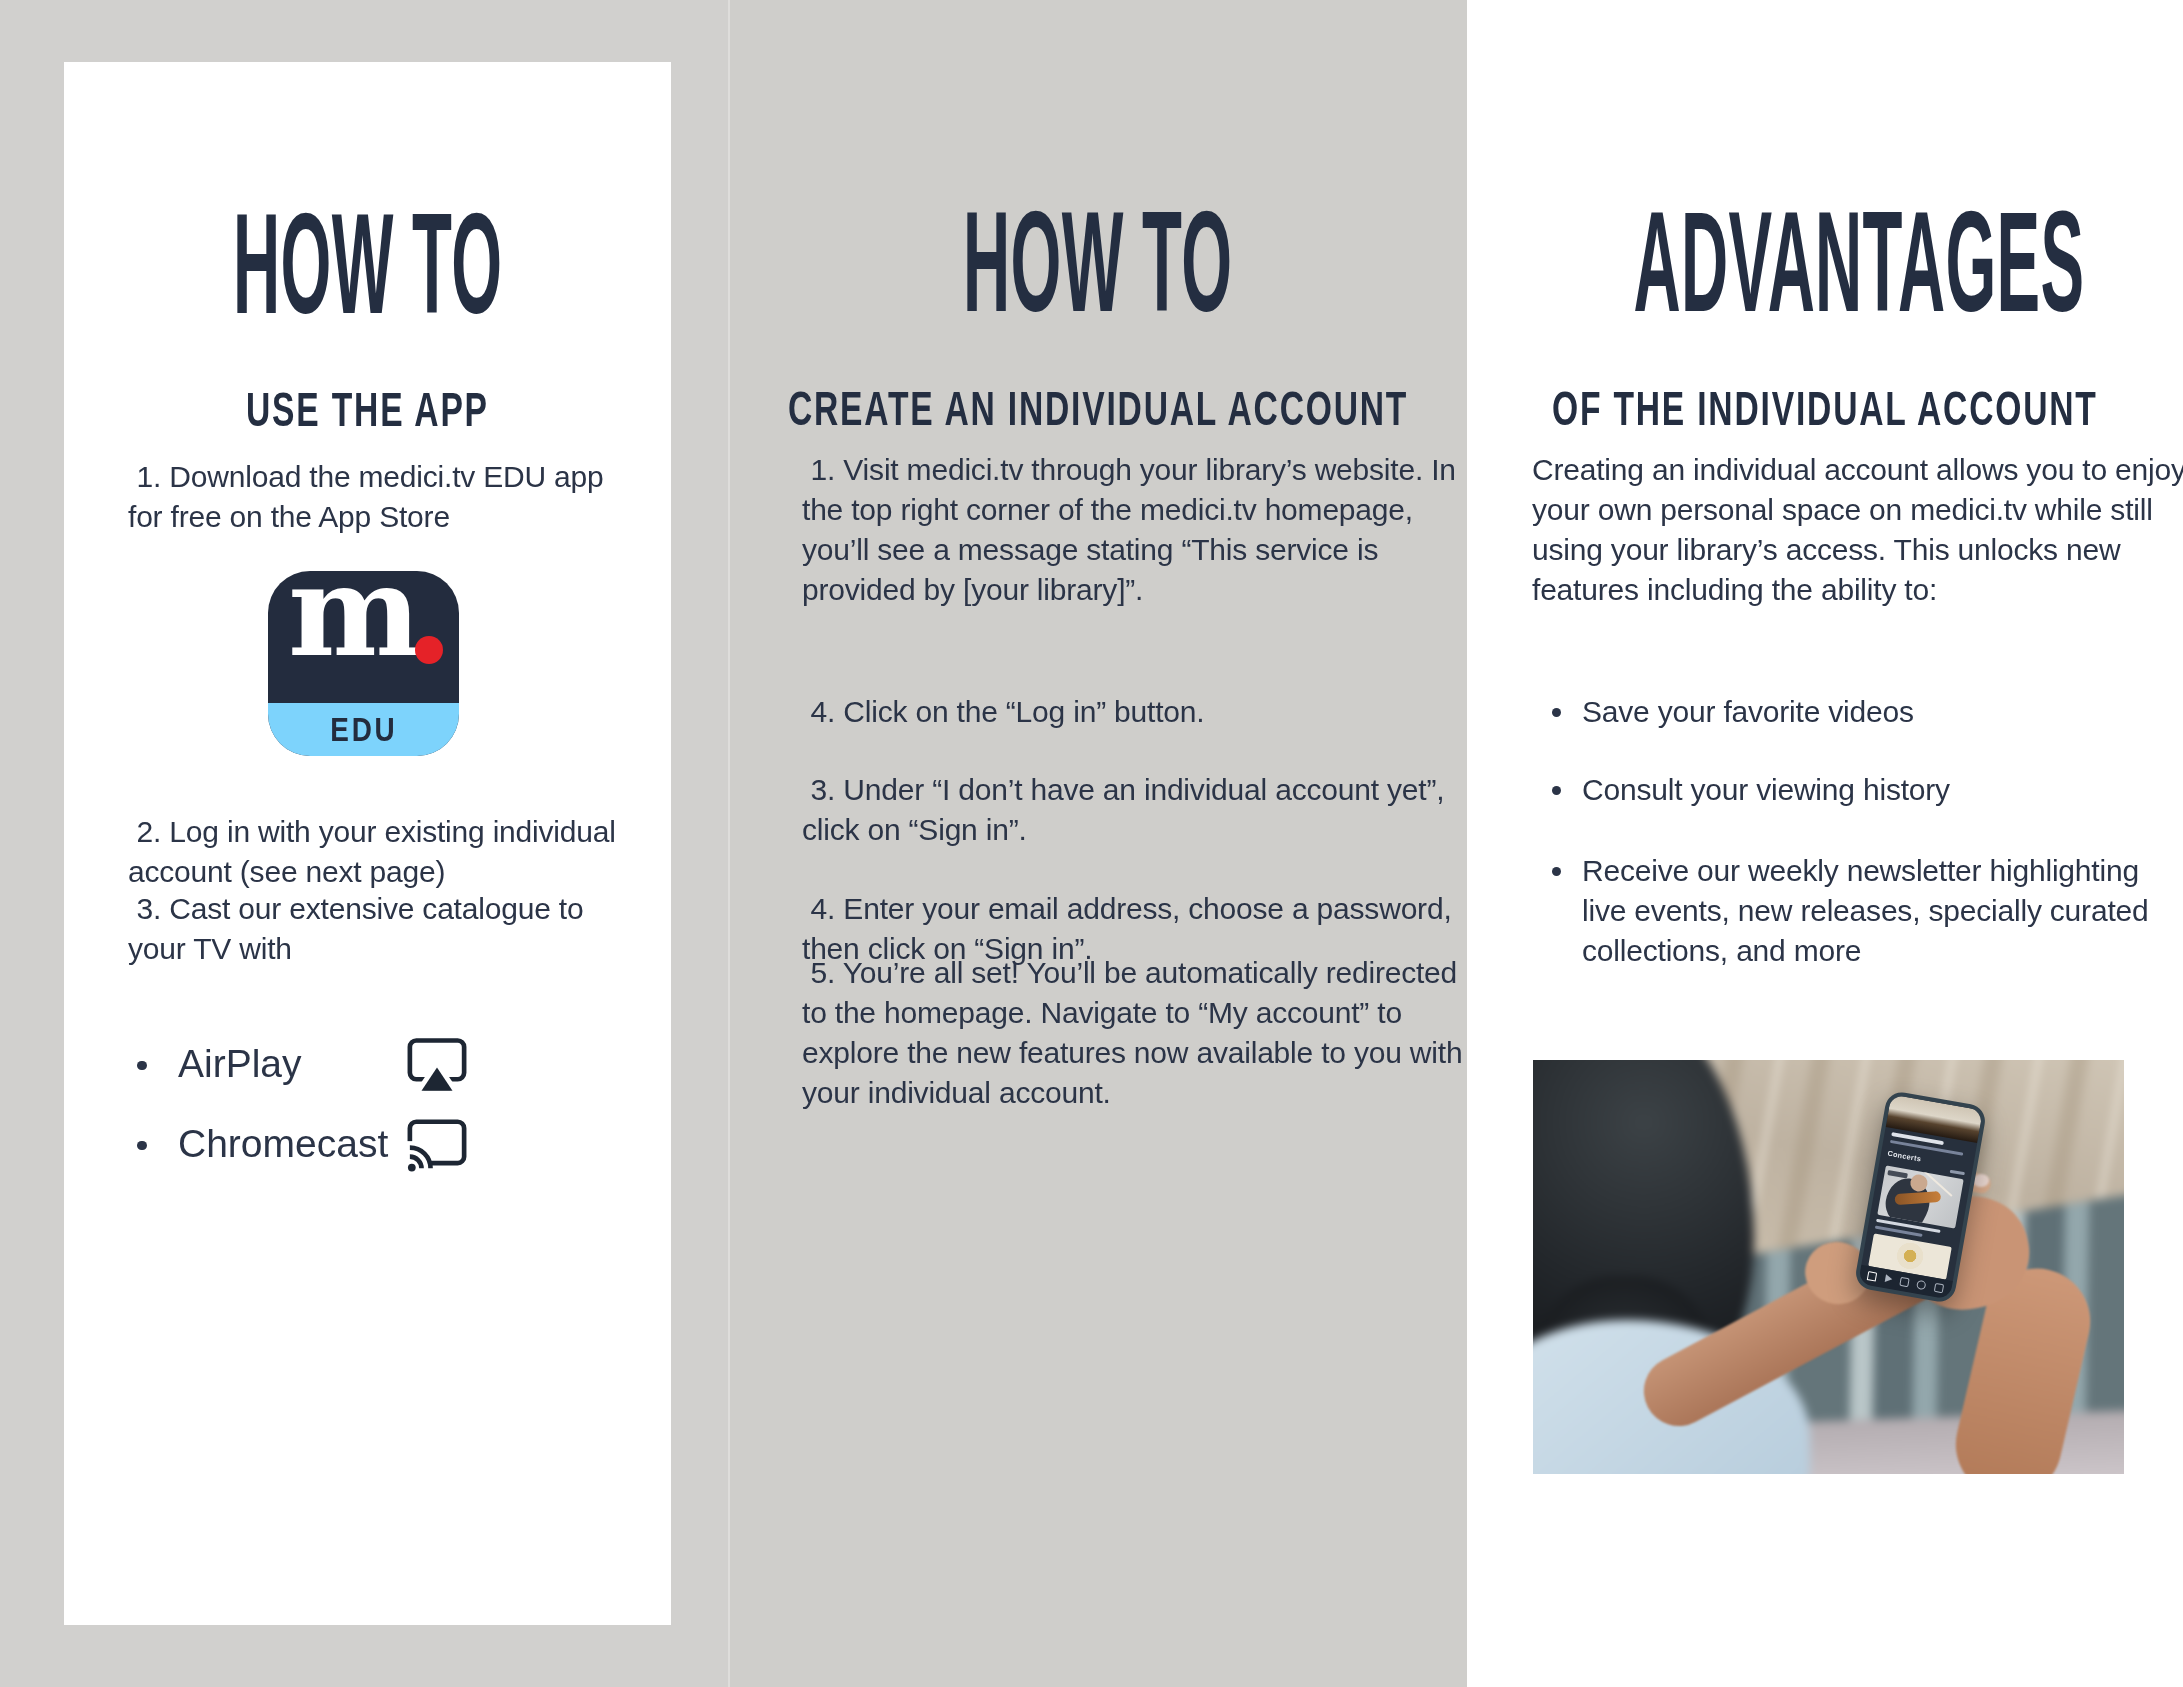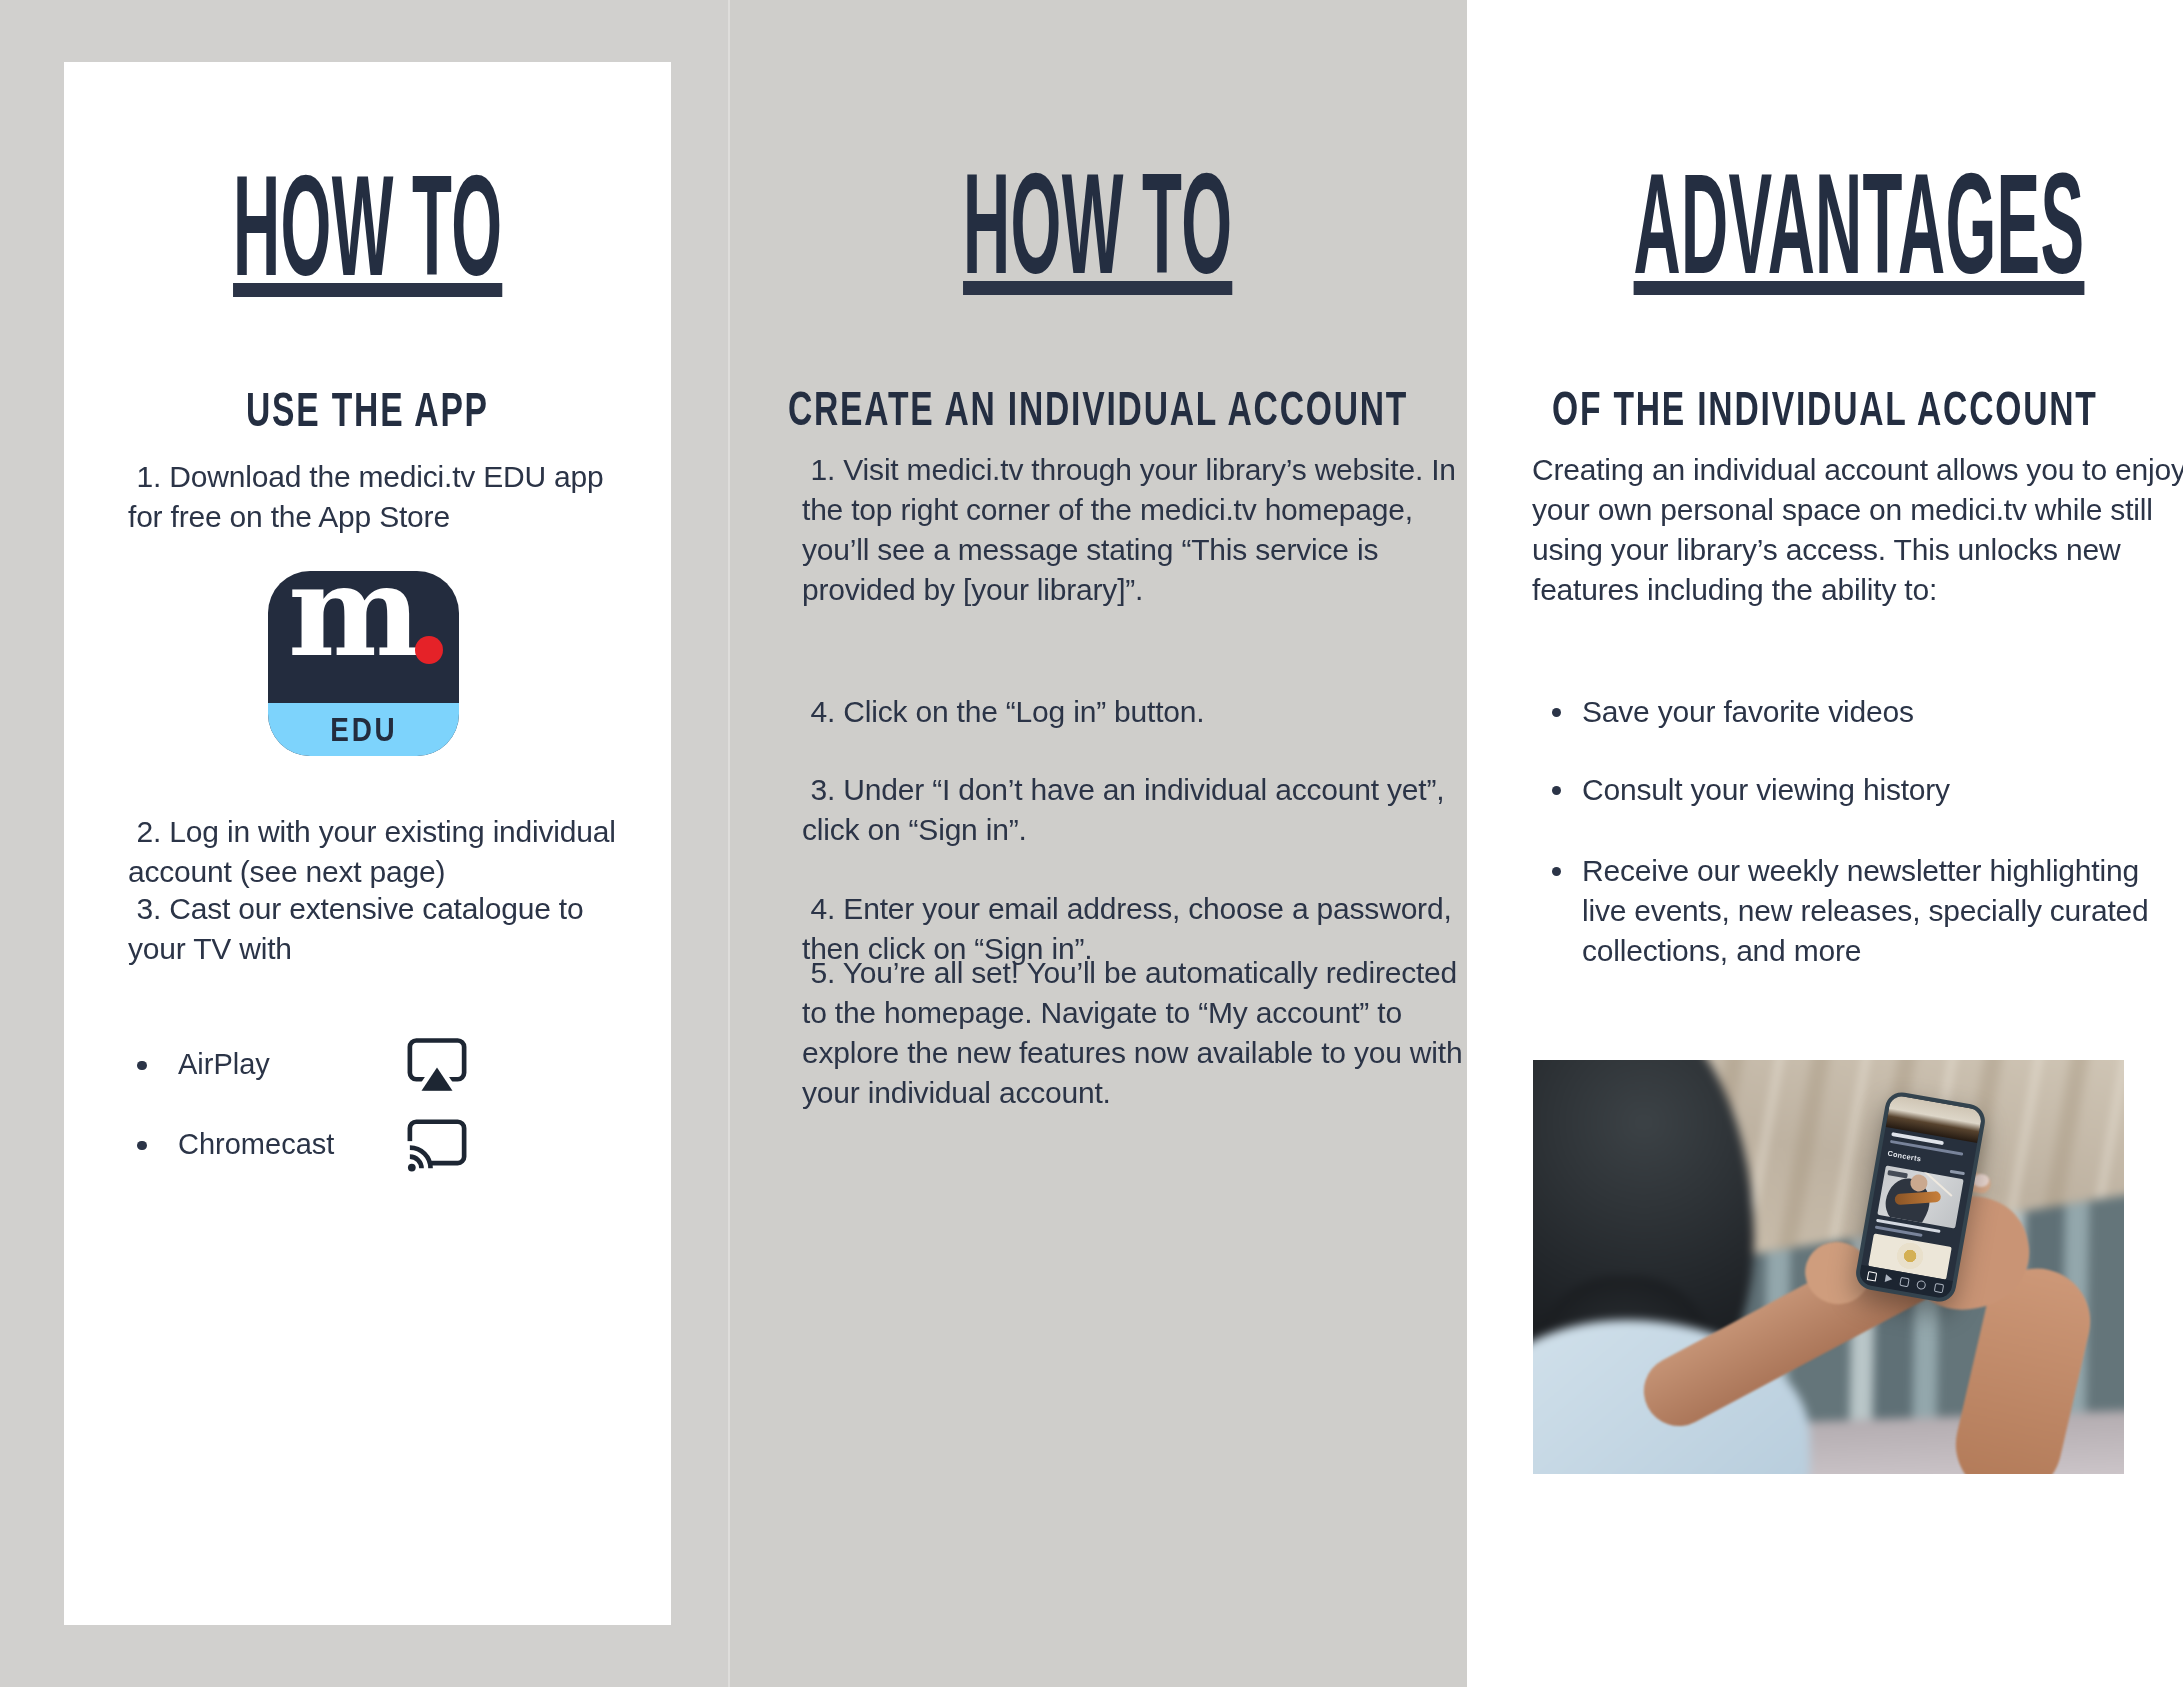--- a/index.html
+++ b/index.html
@@ -8,21 +8,21 @@
 
   
   .bg-mid{position:absolute;left:730px;top:0;width:738px;height:1687px;background:#cfcecb;}
   .bg-seam{position:absolute;left:728px;top:0;width:2px;height:1687px;background:#dedddb;}
   .bg-right{position:absolute;left:1467px;top:0;width:716px;height:1687px;background:#ffffff;}
 
   
   .card{position:absolute;left:64px;top:62px;width:607px;height:1563px;background:#ffffff;}
 
   
-  .big-title{position:absolute;height:218px;display:flex;align-items:flex-start;justify-content:center;text-decoration:underline;}
+  .big-title{position:absolute;height:218px;display:flex;align-items:center;justify-content:center;}
   .big-title span{display:inline-block;font-size:142px;font-weight:700;line-height:1;
                   letter-spacing:0.7px;white-space:nowrap;color:#242e41;transform:scaleX(0.46);}
   .sub-title{position:absolute;height:73px;display:flex;align-items:center;justify-content:center;}
   .sub-title span{display:inline-block;font-size:48px;font-weight:700;letter-spacing:2.6px;
                   white-space:nowrap;color:#242e41;transform:scaleX(0.70);}
 
   
   .p{position:absolute;margin:0;font-size:30px;line-height:40px;letter-spacing:-0.2px;
      color:#2b3447;text-indent:8.6px;}
 
@@ -39,21 +39,21 @@
   .logo-m{position:absolute;left:20px;top:-34px;font-family:"DejaVu Serif",serif;font-weight:700;
           font-size:126px;color:#ffffff;}
   .logo-dot{position:absolute;left:147px;top:65px;width:28px;height:28px;border-radius:50%;background:#e52228;}
   .edu-row{position:absolute;left:0;right:0;bottom:0;height:53px;background:#7dd3fc;
            display:flex;align-items:center;justify-content:center;}
   .edu-row span{display:inline-block;font-size:34px;font-weight:700;letter-spacing:3.3px;color:#232c3e;transform:scaleX(0.82);}
 
   
   .cast-row{position:absolute;left:64px;width:492px;height:73px;}
   .cast-row .b-dot{position:absolute;left:9.3px;top:32px;width:9.3px;height:9.3px;border-radius:50%;background:#2b3447;}
-  .cast-row .b-label{position:absolute;left:50px;top:14.6px;font-size:29px;line-height:40px;color:#2b3447;}
+  .cast-row .b-label{position:absolute;left:50px;top:14.6px;font-size:39px;line-height:40px;color:#2b3447;}
   .cast-row .b-icon{position:absolute;left:278px;top:5.3px;width:62px;height:62px;}
   .cast-row.r1{top:967px;} .cast-row.r2{top:1047px;}
 
   
   .mid-title{left:728px;top:153px;width:740px;}
   .mid-sub{left:728px;top:372px;width:740px;}
   .mp1{left:802px;top:450px;width:668px;}
   .mp2{left:802px;top:692px;width:668px;}
   .mp3{left:802px;top:770px;width:668px;}
   .mp4{left:802px;top:889px;width:668px;}

